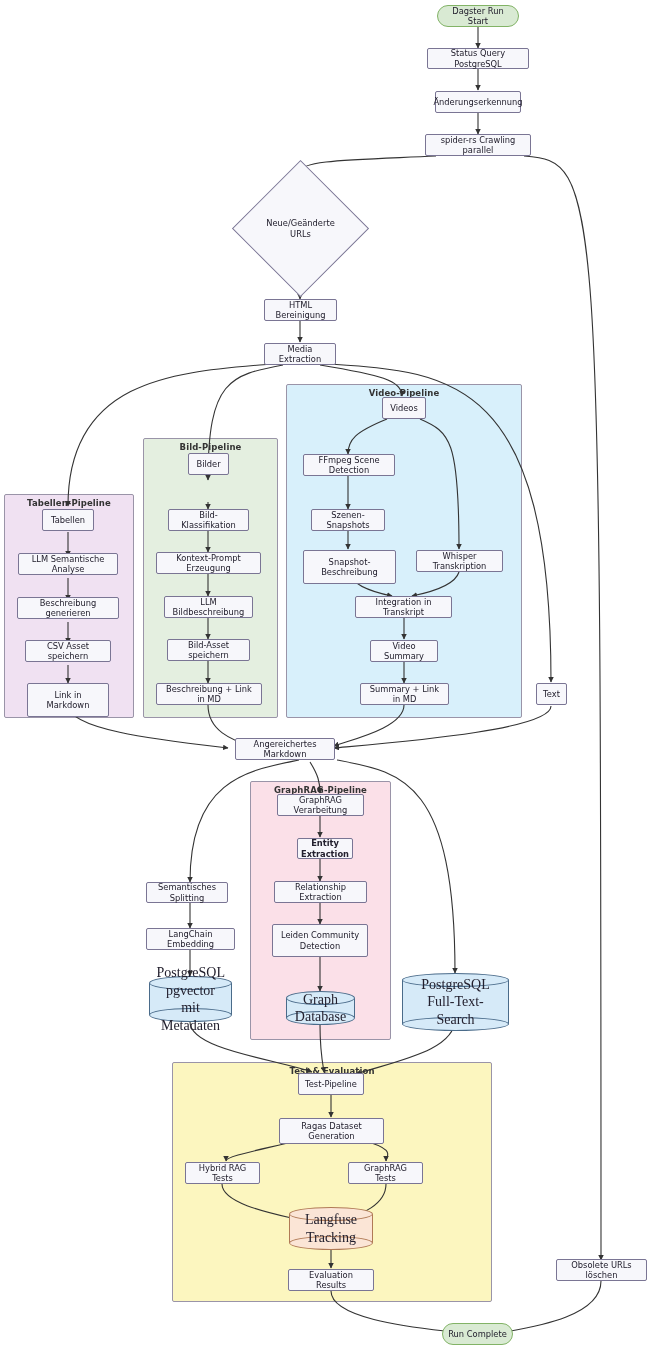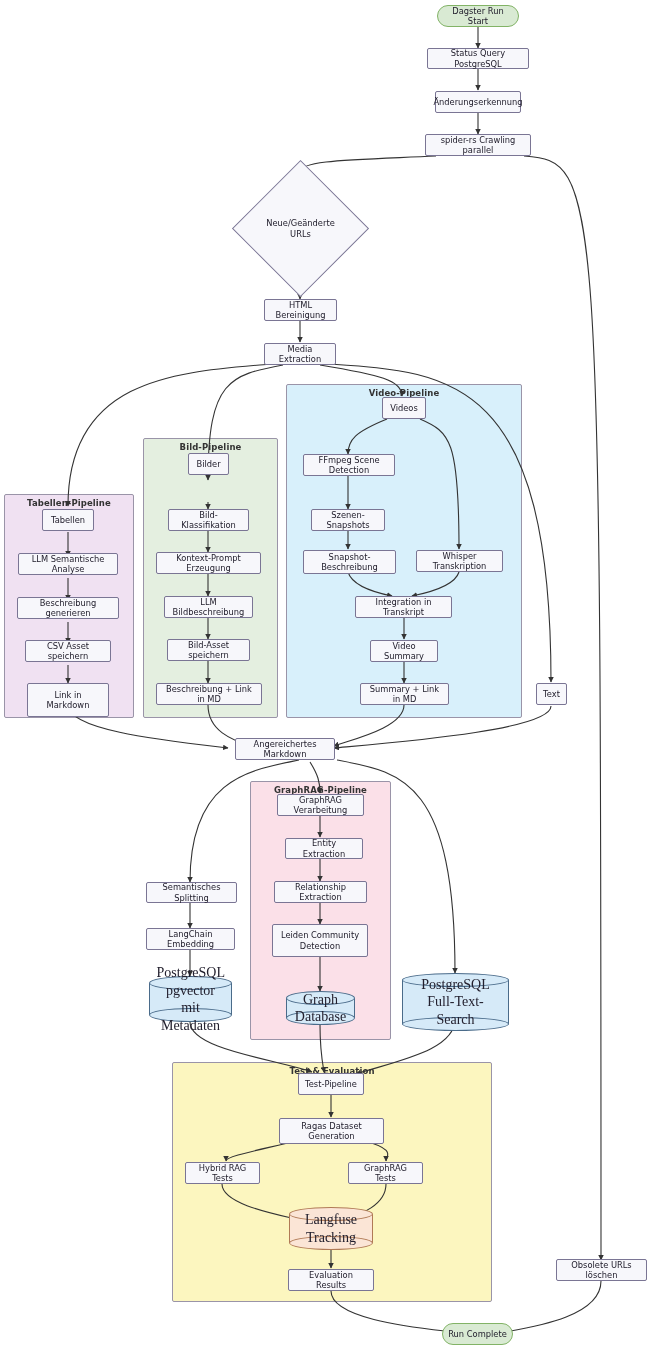--- a/index.html
+++ b/index.html
@@ -166,46 +166,46 @@
   <div class="node" style="left:188px;top:453px;width:41px;height:22px;">Bilder</div>
   <div class="node" style="left:168px;top:509px;width:81px;height:22px;">Bild-Klassifikation</div>
   <div class="node" style="left:156px;top:552px;width:105px;height:22px;">Kontext-Prompt Erzeugung</div>
   <div class="node" style="left:164px;top:596px;width:89px;height:22px;">LLM Bildbeschreibung</div>
   <div class="node" style="left:167px;top:639px;width:83px;height:22px;">Bild-Asset speichern</div>
   <div class="node" style="left:156px;top:683px;width:106px;height:22px;">Beschreibung + Link in MD</div>
 
   <div class="node" style="left:382px;top:397px;width:44px;height:22px;">Videos</div>
   <div class="node" style="left:303px;top:454px;width:92px;height:22px;">FFmpeg Scene Detection</div>
   <div class="node" style="left:311px;top:509px;width:74px;height:22px;">Szenen-Snapshots</div>
-  <div class="node" style="left:303px;top:550px;width:93px;height:24px;">Snapshot-Beschreibung</div>
+  <div class="node" style="left:303px;top:550px;width:93px;height:34px;">Snapshot-Beschreibung</div>
   <div class="node" style="left:416px;top:550px;width:87px;height:22px;">Whisper Transkription</div>
   <div class="node" style="left:355px;top:596px;width:97px;height:22px;">Integration in Transkript</div>
   <div class="node" style="left:370px;top:640px;width:68px;height:22px;">Video Summary</div>
   <div class="node" style="left:360px;top:683px;width:89px;height:22px;">Summary + Link in MD</div>
 
   <div class="node" style="left:536px;top:683px;width:31px;height:22px;">Text</div>
 
   <div class="node" style="left:235px;top:738px;width:100px;height:22px;">Angereichertes Markdown</div>
 
   <div class="node" style="left:277px;top:794px;width:87px;height:22px;">GraphRAG Verarbeitung</div>
-  <div class="node" style="left:285px;top:838px;width:78px;height:21px;">Entity Extraction</div>
+  <div class="node" style="left:297px;top:838px;width:56px;height:21px;font-weight:bold;">Entity Extraction</div>
   <div class="node" style="left:274px;top:881px;width:93px;height:22px;">Relationship Extraction</div>
   <div class="node" style="left:272px;top:924px;width:96px;height:33px;flex-direction:column;">
     <span>Leiden Community</span>
     <span>Detection</span>
   </div>
 
   <div class="cyl" style="left:286px;top:991px;width:69px;height:34px;">
     <div class="body"></div>
     <div class="top"></div>
     <div class="bot"></div>
     <div class="clabel">Graph Database</div>
   </div>
 
-  <div class="node" style="left:146px;top:882px;width:91px;height:21px;">Semantisches Splitting</div>
+  <div class="node" style="left:146px;top:882px;width:82px;height:21px;">Semantisches Splitting</div>
   <div class="node" style="left:146px;top:928px;width:89px;height:22px;">LangChain Embedding</div>
 
   <div class="cyl" style="left:149px;top:976px;width:83px;height:46px;">
     <div class="body"></div>
     <div class="top"></div>
     <div class="bot"></div>
     <div class="clabel" style="flex-direction:column;">
       <span>PostgreSQL pgvector</span>
       <span>mit Metadaten</span>
     </div>

